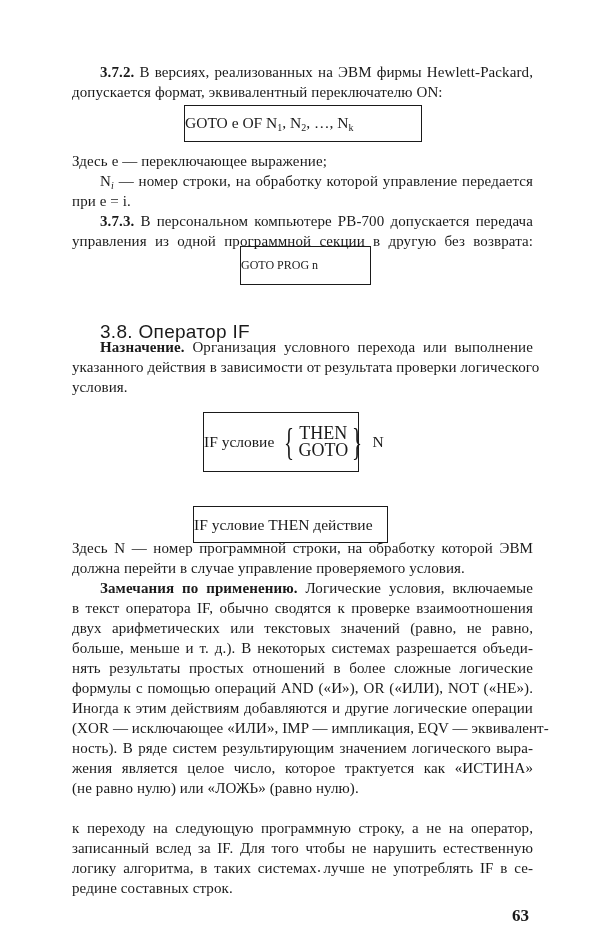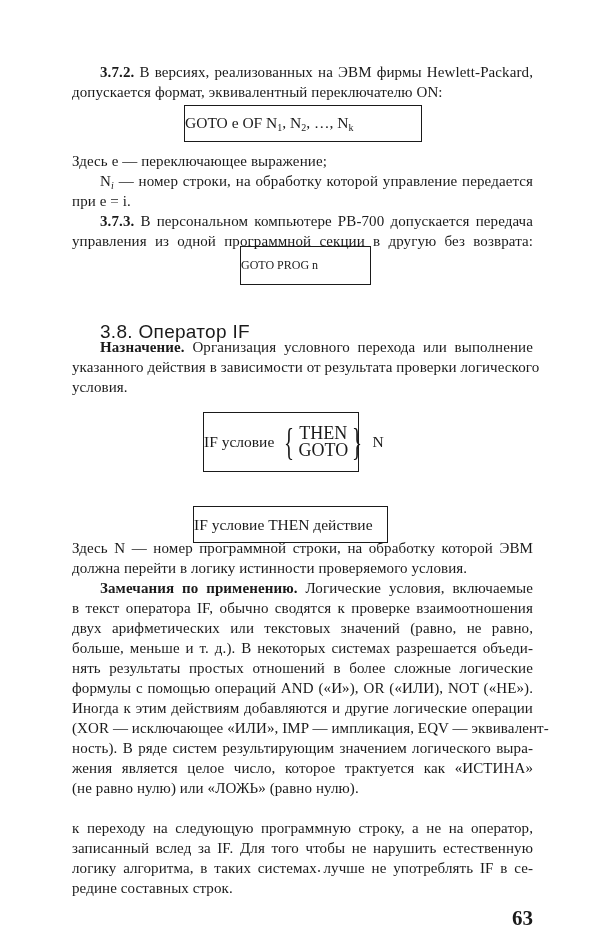--- a/index.html
+++ b/index.html
@@ -21,21 +21,21 @@
     font-size: 15.5px; white-space: nowrap;
   }
   .heading {
     position: absolute; left: 100px; top: 300px; font-size: 19px; font-weight: normal;
     line-height: 24px; font-family: "Liberation Sans", "DejaVu Sans", sans-serif; letter-spacing: 0.3px; margin-top: 20px;
   }
   .brace-grp { display: inline-flex; align-items: center; margin: 0 6px; }
   .brace { font-size: 38px; line-height: 38px; transform: scaleX(0.55); display: inline-block; font-weight: 300; }
   .stack { display: inline-flex; flex-direction: column; line-height: 17px; font-size: 18px; text-align: center; }
   .pnum {
-    position: absolute; left: 512px; top: 860px; font-size: 21px; font-weight: bold;
+    position: absolute; left: 512px; top: 860px; font-size: 17px; font-weight: bold;
     font-family: "Liberation Serif", serif;
   }
   .dot { position: absolute; left: 318px; top: 870px; width: 2px; height: 2px; background: #333; border-radius: 1px; }
   sub { font-size: 10px; vertical-align: -3px; }
 </style>
 </head>
 <body>
 
 <div class="page">
 
@@ -70,21 +70,21 @@
         <span>GOTO</span>
       </span>
       <span class="brace">}</span>
     </span>
     <span>N</span>
   </div>
 
   <div class="box" style="left:193px; top:482px; width:195px; height:37px;margin-top:24px;">IF условие THEN действие</div>
 
   <div class="ln j" style="top:538px">Здесь N — номер программной строки, на обработку которой ЭВМ</div>
-  <div class="ln" style="top:558px">должна перейти в логику истинности проверяемого условия.</div>
+  <div class="ln" style="top:558px">должна перейти в случае управление проверяемого условия.</div>
 
   <div class="ln ind j" style="top:578px"><span class="b">Замечания по применению.</span><span> Логические условия, включаемые</span></div>
   <div class="ln j" style="top:598px">в текст оператора IF, обычно сводятся к проверке взаимоотношения</div>
   <div class="ln j" style="top:618px">двух арифметических или текстовых значений (равно, не равно,</div>
   <div class="ln j" style="top:638px">больше, меньше и т. д.). В некоторых системах разрешается объеди-</div>
   <div class="ln j" style="top:658px">нять результаты простых отношений в более сложные логические</div>
   <div class="ln j" style="top:678px">формулы с помощью операций AND («И»), OR («ИЛИ), NOT («НЕ»).</div>
   <div class="ln j" style="top:698px">Иногда к этим действиям добавляются и другие логические операции</div>
   <div class="ln j" style="top:718px">(XOR — исключающее «ИЛИ», IMP — импликация, EQV — эквивалент-</div>
   <div class="ln j" style="top:738px">ность). В ряде систем результирующим значением логического выра-</div>

